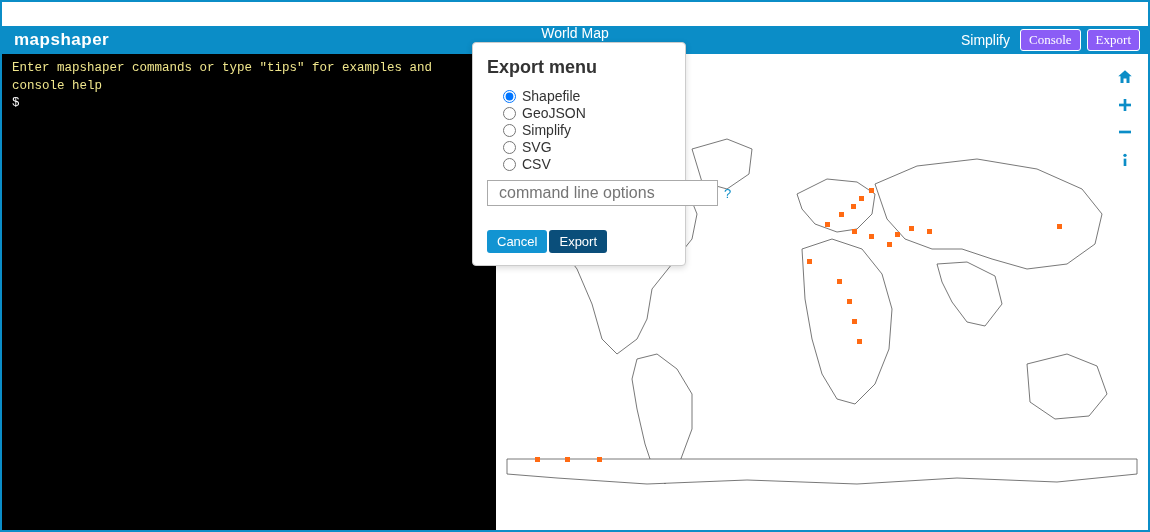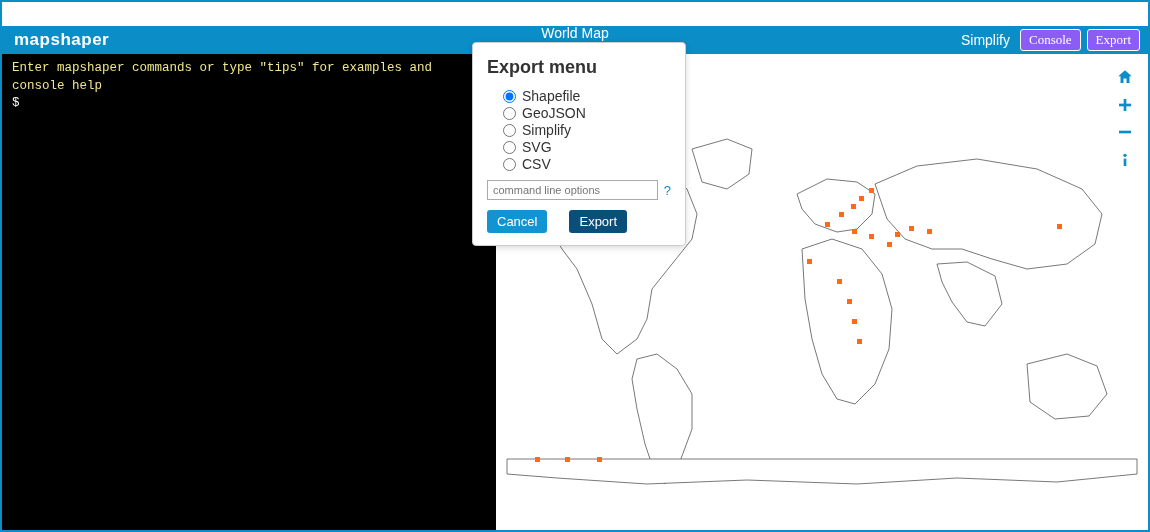--- a/index.html
+++ b/index.html
@@ -149,33 +149,33 @@
     }
     .cmd-row {
       display: flex;
       align-items: center;
       gap: 6px;
       margin-top: 8px;
     }
     .cmd-input {
       flex: 1;
       border: 1px solid #aaa;
-      padding: 3px 5px;
-      font-size: 11px;
+      padding: 3px 11px;
+      font-size: 16px;
       color: #555;
     }
     .cmd-help {
       color: #0b8dc7;
       font-size: 13px;
       cursor: pointer;
     }
     .btn-row {
       display: flex;
-      gap: 22px;
-      margin-top: 10px;
+      gap: 2px;
+      margin-top: 24px;
     }
     .btn {
       border: none;
       border-radius: 3px;
       padding: 4px 10px;
       font-size: 13px;
       cursor: pointer;
       color: #fff;
     }
     .btn-cancel { background: #1294d2; }

